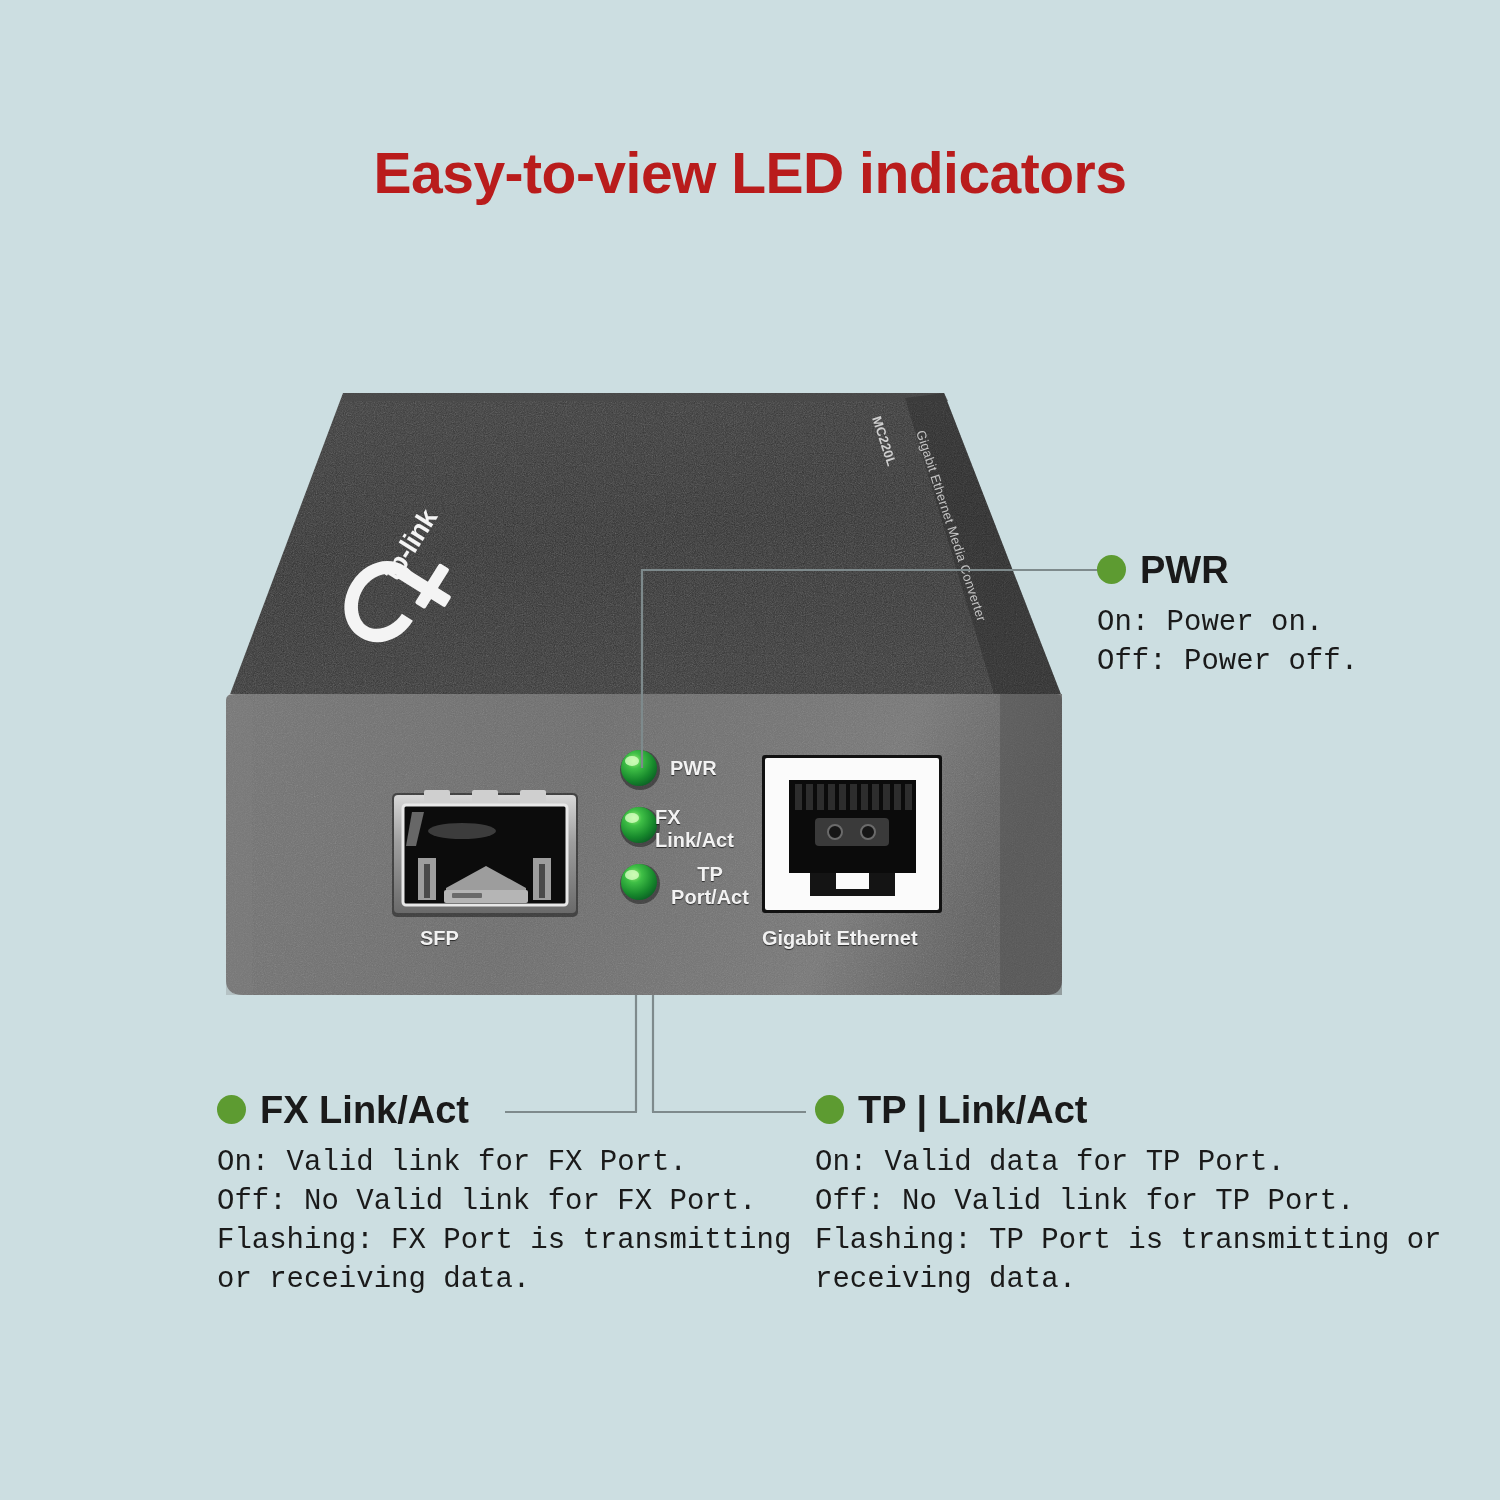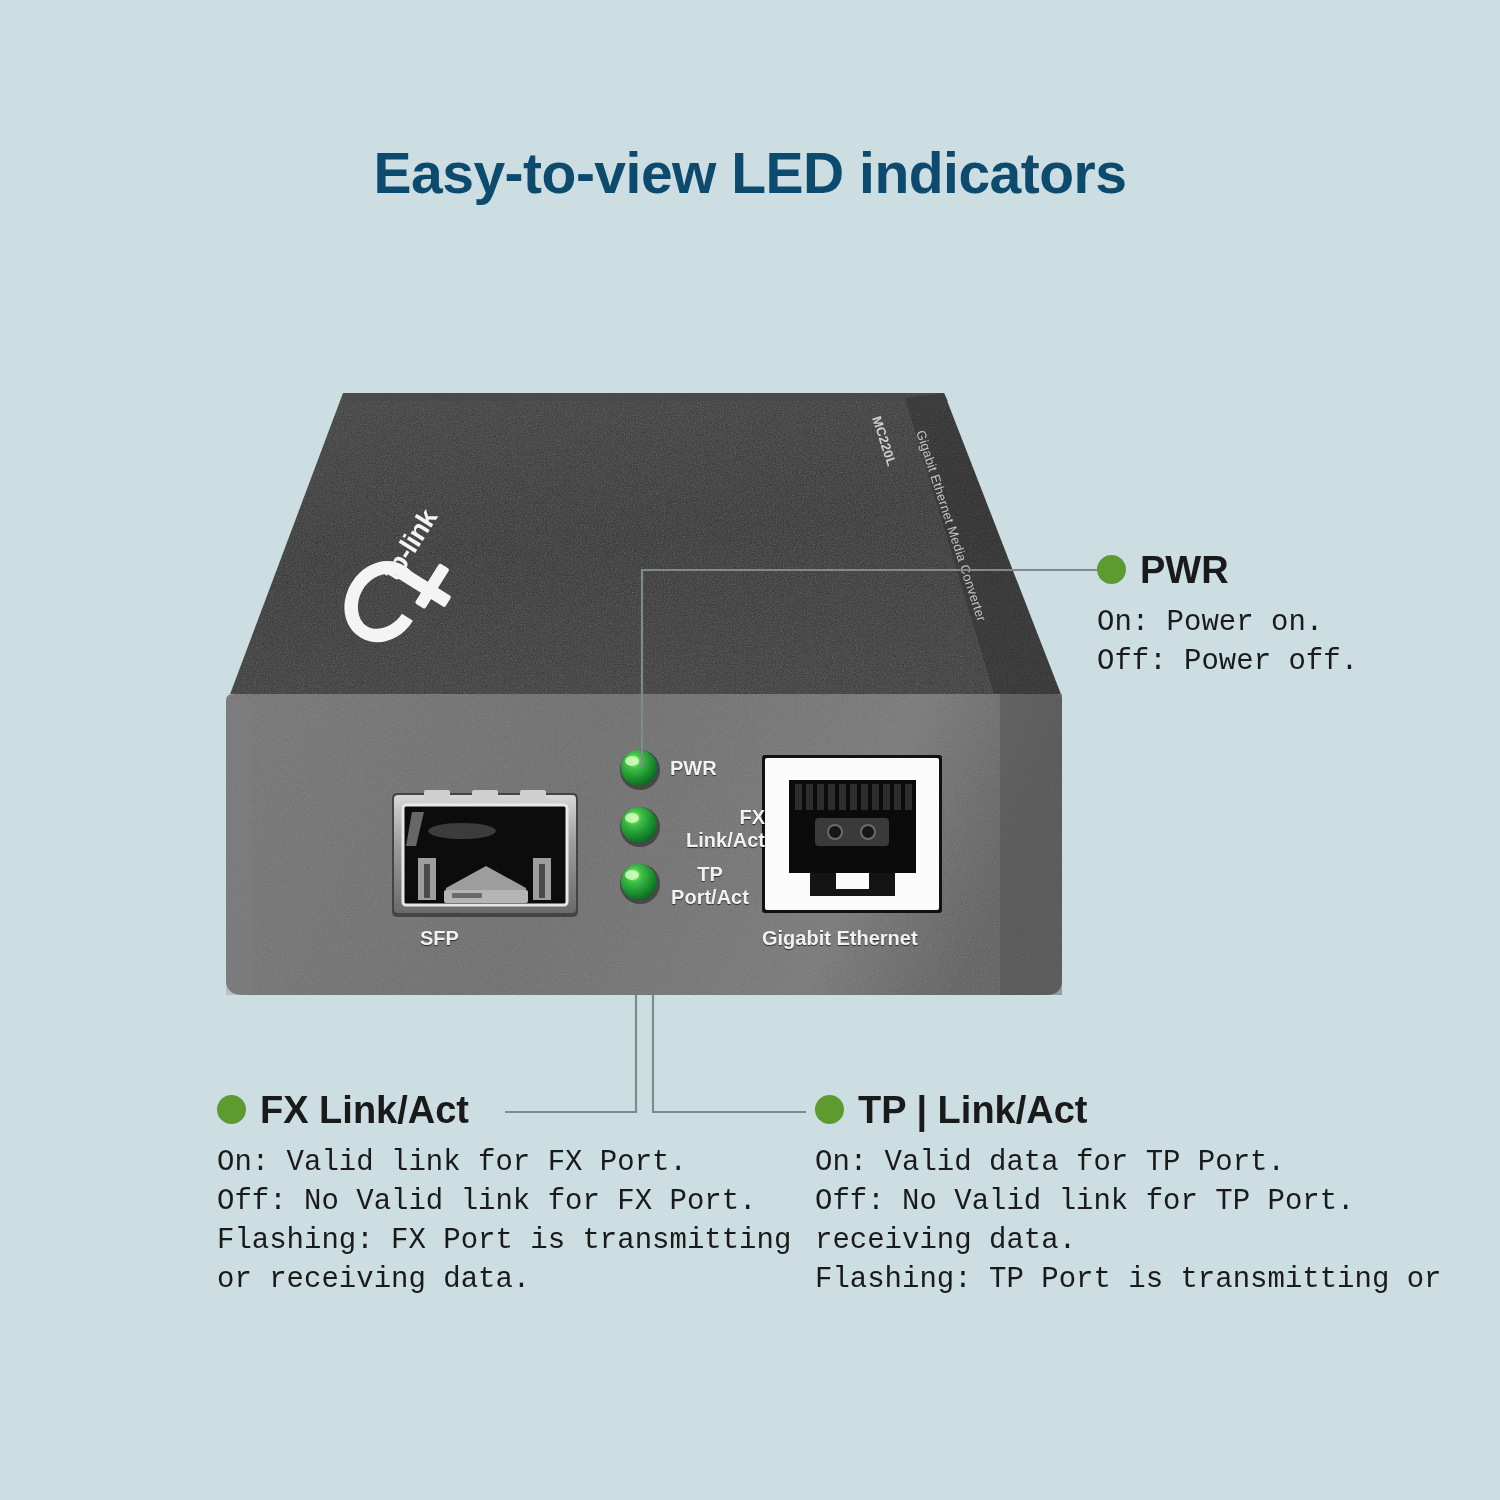--- a/index.html
+++ b/index.html
@@ -25,21 +25,21 @@
   
   .title {
     position: absolute;
     left: 0;
     top: 132;
     width: 1500px;
     text-align: center;
     font-size: 57px;
     font-weight: bold;
     letter-spacing: -0.5px;
-    color: #0c4a6e;
+    color: #b91c1c;
     white-space: nowrap;
   }
 
   
   .device {
     position: absolute;
     left: 0; top: 0;
     width: 1500px; height: 1500px;
     pointer-events: none;
   }
@@ -52,21 +52,21 @@
     font-weight: bold;
     font-size: 20px;
     line-height: 23px;
     text-align: left;
     text-shadow: 0 1px 1px rgba(0,0,0,.65);
     white-space: pre-line;
   }
   .panel-label.sfp   { left: 420px; top: 927px; width: 130px; }
   .panel-label.gig   { left: 762px; top: 927px; width: 200px; }
   .panel-label.pwr   { left: 670px; top: 757px; width: 90px;  text-align: left; }
-  .panel-label.fx    { left: 655px; top: 806px; width: 110px; text-align: right; }
+  .panel-label.fx    { left: 655px; top: 806px; width: 110px; text-align: left; }
   .panel-label.tp    { left: 655px; top: 863px; width: 110px; text-align: center; }
 
   
   .callout { position: absolute; }
   .callout .head {
     font-size: 38px;
     font-weight: bold;
     color: #1a1a1a;
     white-space: nowrap;
     line-height: 44px;
@@ -320,18 +320,18 @@
     </div>
   </div>
 
   <div class="callout" id="callout-tp">
     <div class="head">
       <span class="bullet"></span><span>TP | Link/Act</span>
     </div>
     <div class="body">
       <div>On: Valid data for TP Port.</div>
       <div>Off: No Valid link for TP Port.</div>
+      <div>Flashing: TP Port is transmitting or</div>
       <div>receiving data.</div>
-      <div>Flashing: TP Port is transmitting or</div>
     </div>
   </div>
 
 </div>
 
 </body></html>

